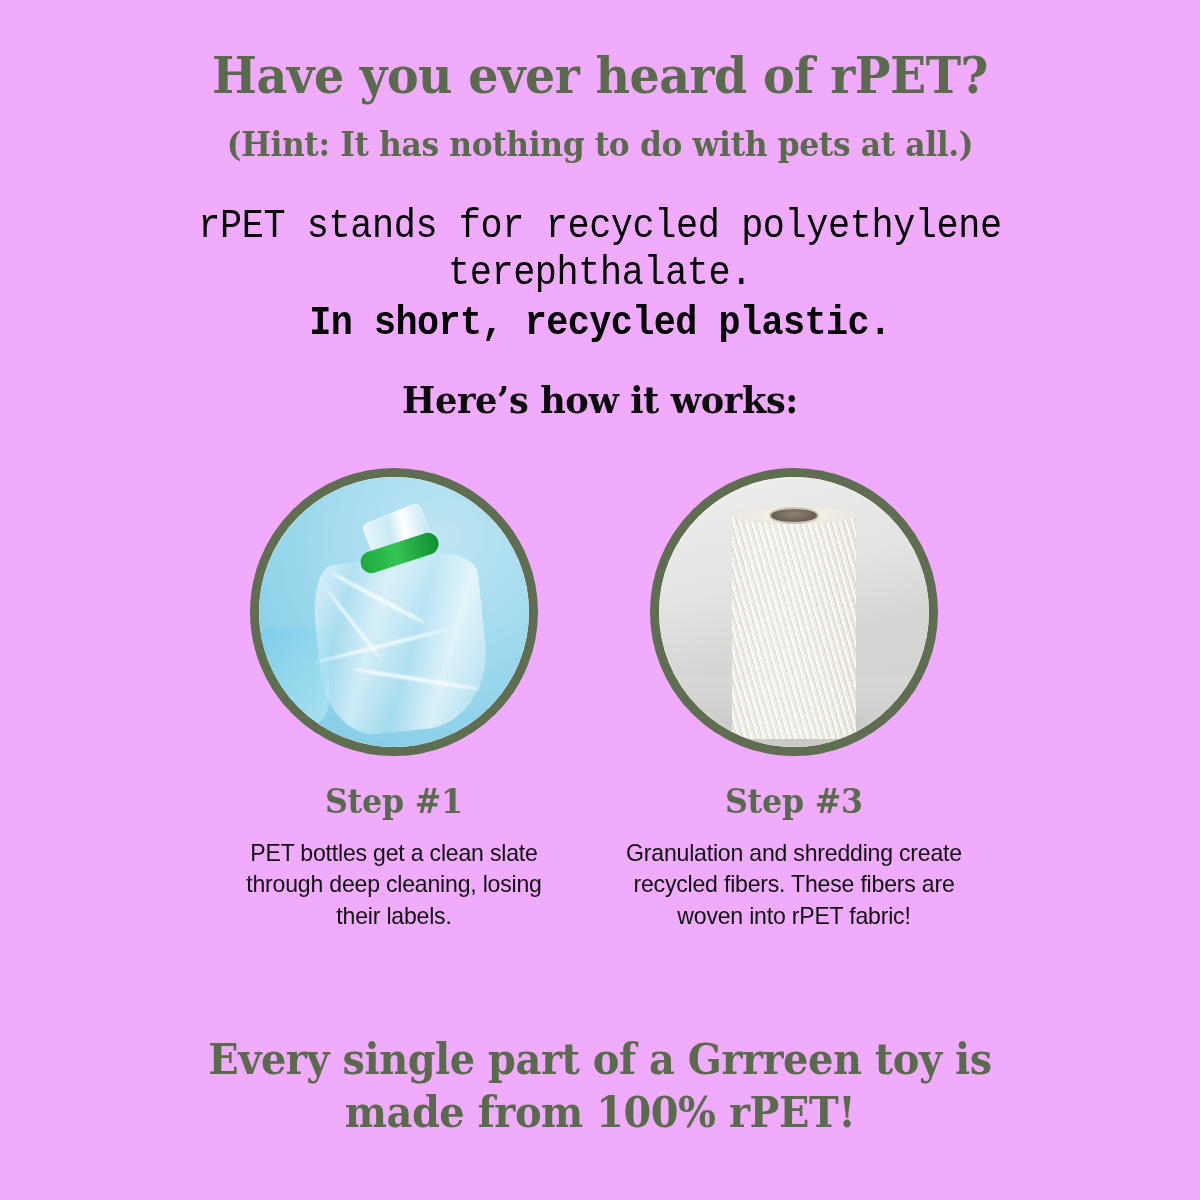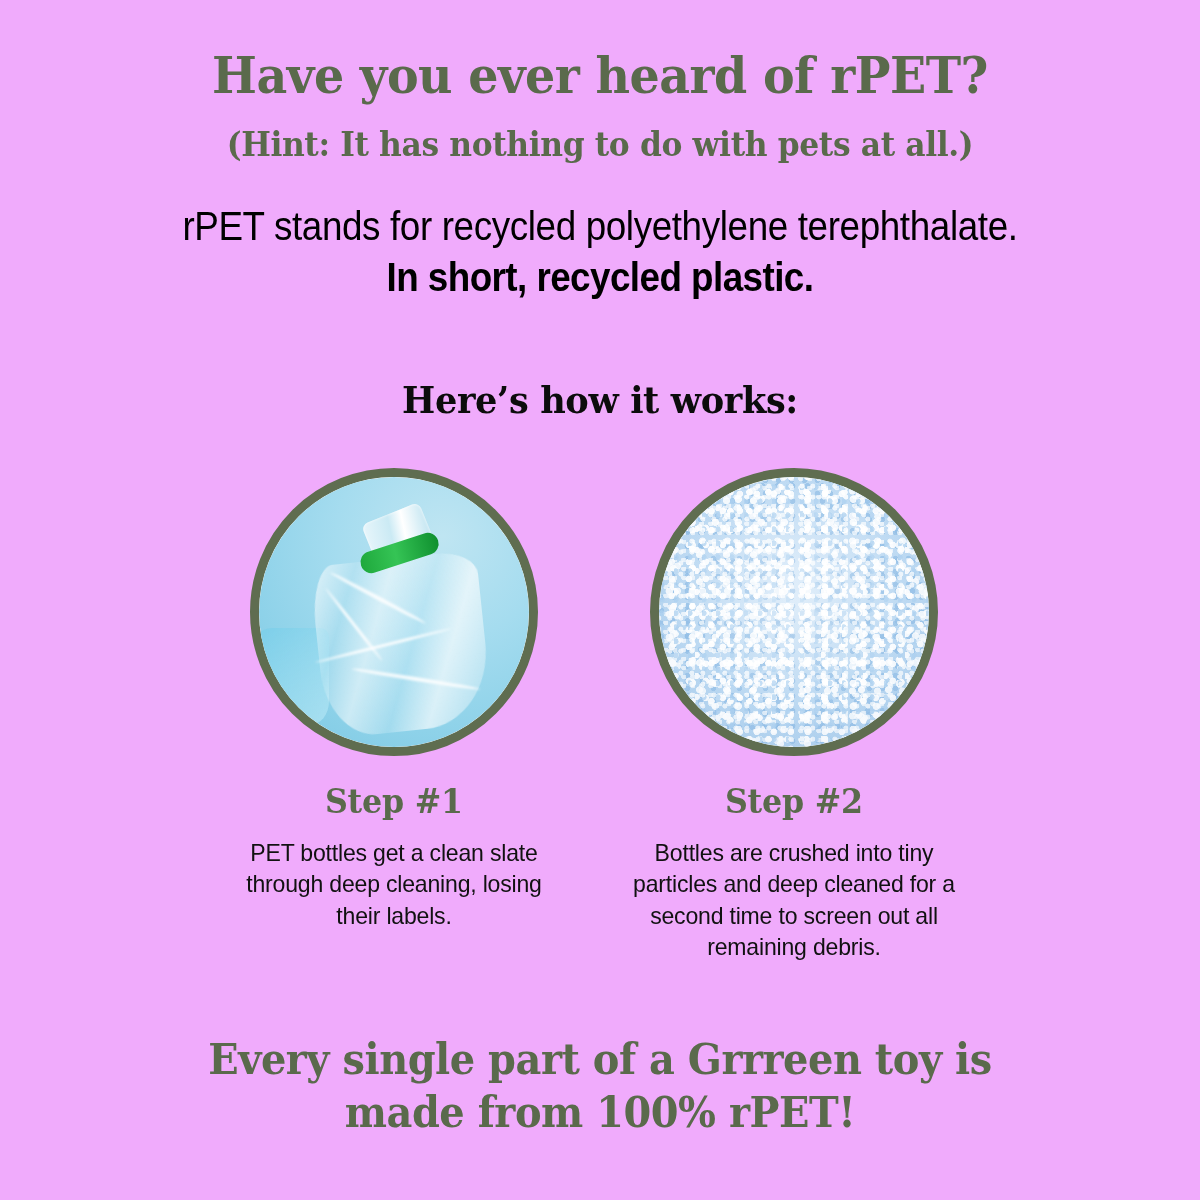--- a/index.html
+++ b/index.html
@@ -37,20 +37,21 @@
     font-size:33px;
     letter-spacing:-0.4px;
     color:#5a6a4c;
     transform:scaleX(0.95);
   }
 
   .lede {
     position:absolute; left:0; top:203px; width:1200px;
     text-align:center;
     color:#000000;
+    font-family:Liberation Mono, monospace;
   }
   .lede .l1 {
     font-size:40px;
     font-weight:400;
     line-height:1.18;
     letter-spacing:-0.4px;
     transform:scaleX(0.92);
     display:block;
   }
   .lede .l2 {
@@ -304,34 +305,37 @@
             <div class="fold4"></div>
             <div class="neck"></div>
             <div class="ring"></div>
           </div>
         </div>
       </div>
       <div class="step-label">Step #1</div>
       <div class="step-desc">PET bottles get a clean slate through deep cleaning, losing their labels.</div>
     </div>
 
+
     <div class="step">
       <div class="circle">
         <div class="inner">
-          <div class="art-pellets">
-            <div class="grain"></div>
-            <div class="grain2"></div>
-            <div class="vign"></div>
+          <div class="art-spool">
+            <div class="table"></div>
+            <div class="shadow"></div>
+            <div class="body"></div>
+            <div class="body2"></div>
+            <div class="top"></div>
+            <div class="hole"></div>
           </div>
         </div>
       </div>
-      <div class="step-label">Step #2</div>
-      <div class="step-desc">Bottles are crushed into tiny particles and deep cleaned for a second time to screen out all remaining debris.</div>
+      <div class="step-label">Step #3</div>
+      <div class="step-desc">Granulation and shredding create recycled fibers. These fibers are woven into rPET fabric!</div>
     </div>
-
 
   </div>
 
   <div class="footer">
     <div>Every single part of a Grrreen toy is</div>
     <div>made from 100% rPET!</div>
   </div>
 
 </div>
 

